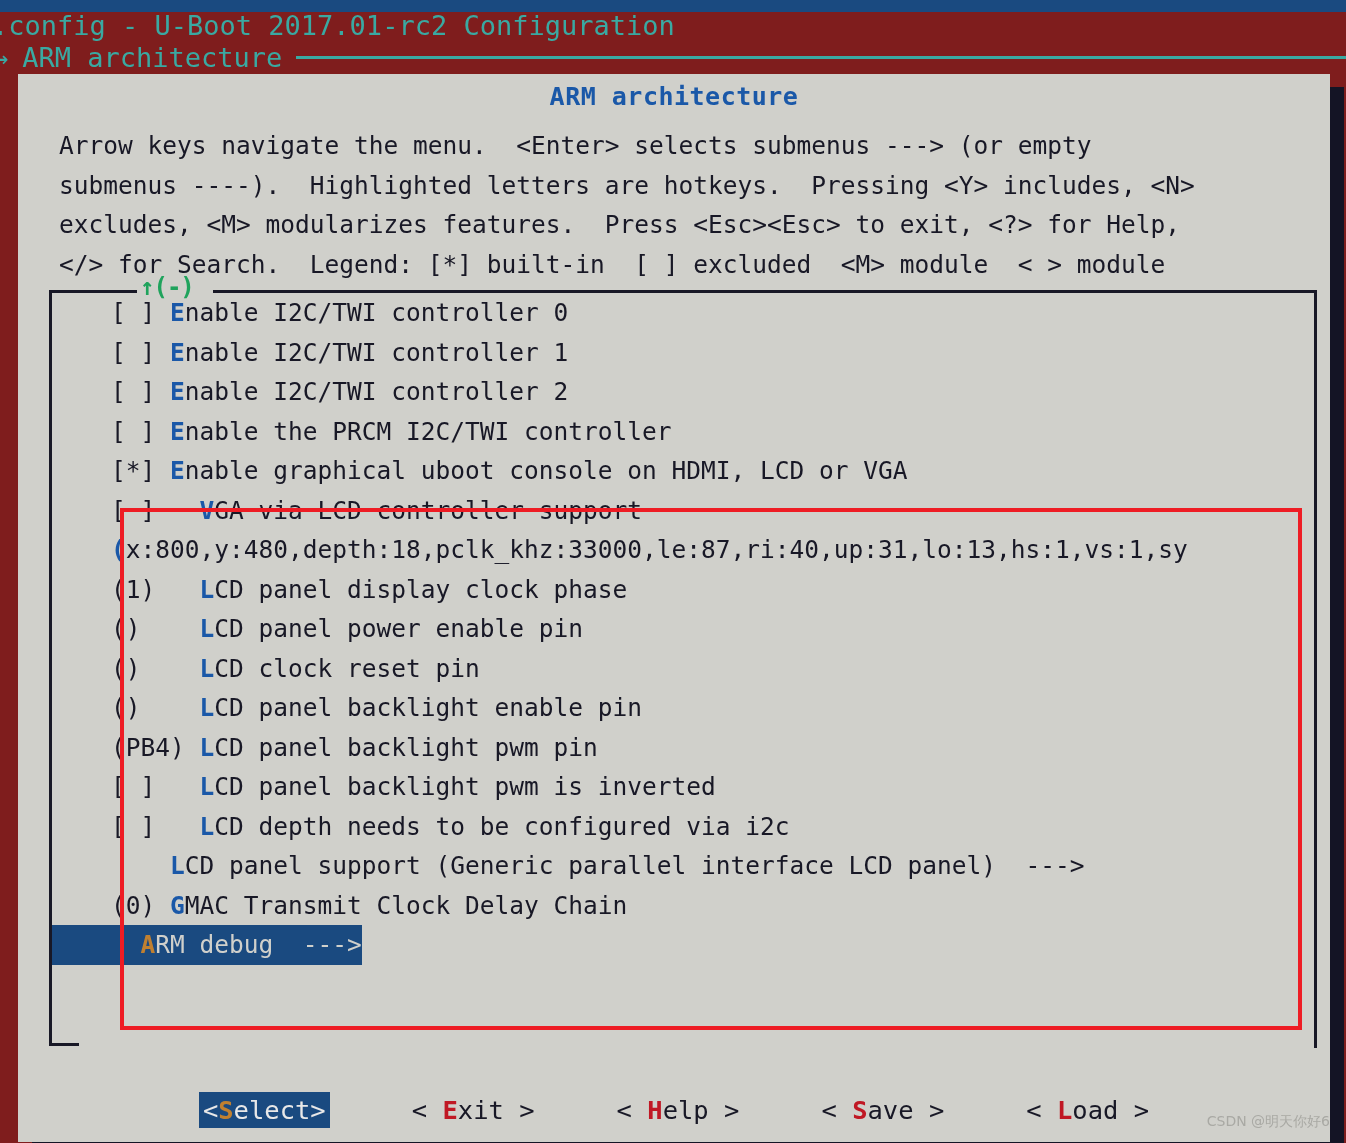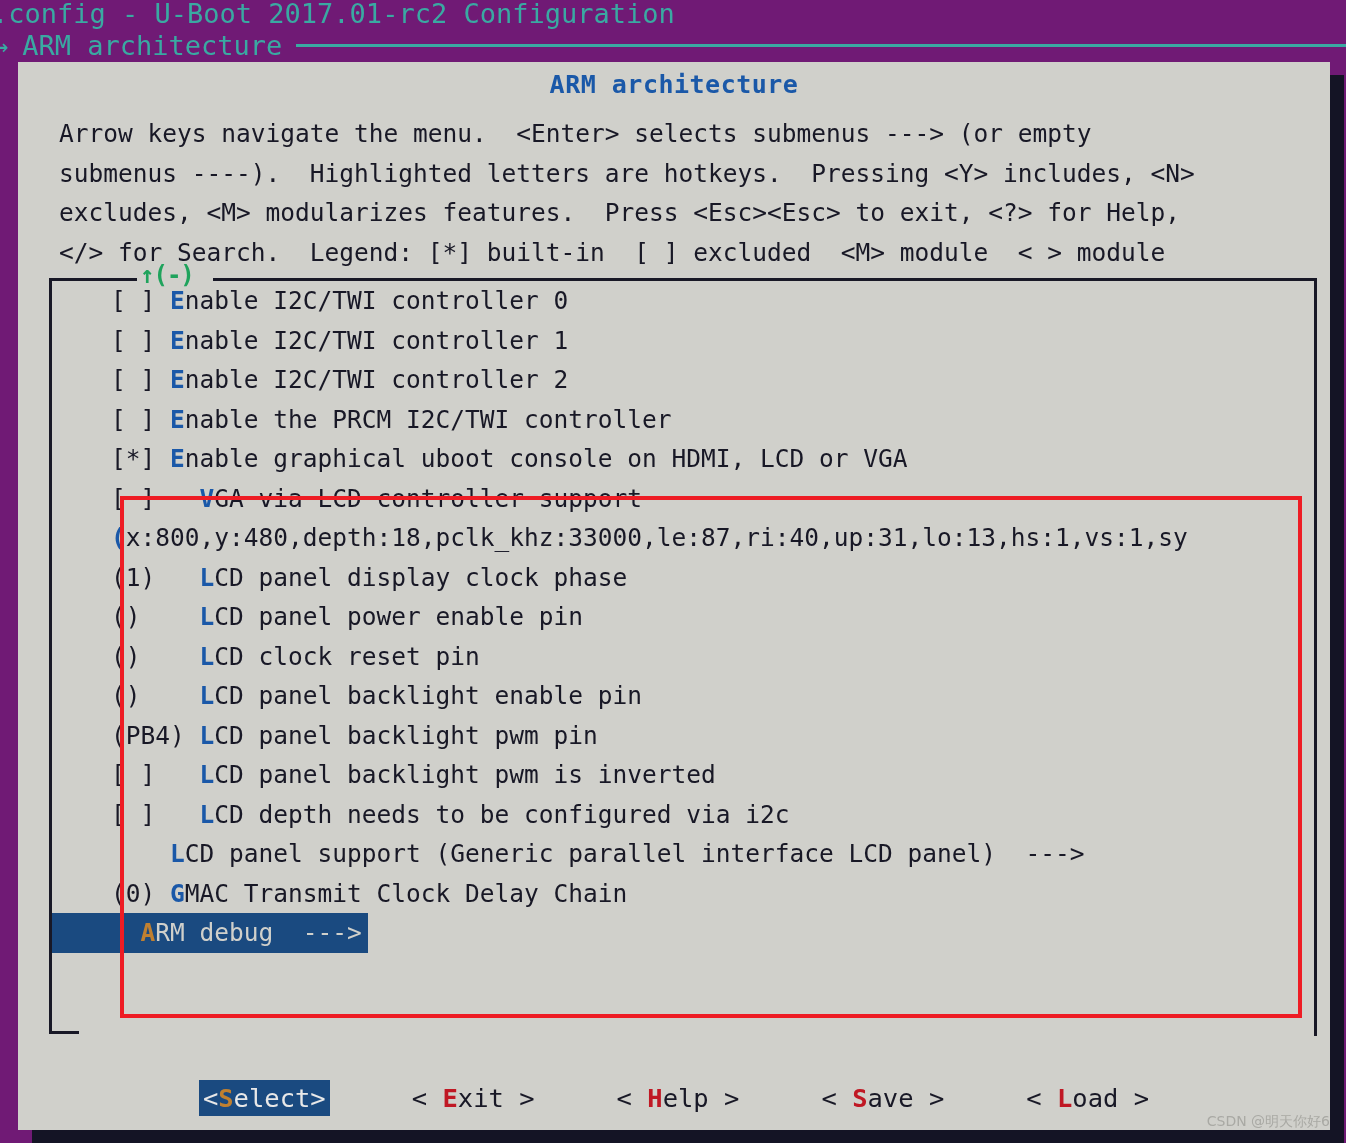--- a/index.html
+++ b/index.html
@@ -13,21 +13,22 @@
     height: 1143px;
     overflow: hidden;
     font-family: "DejaVu Sans Mono", "Liberation Mono", monospace;
     position: relative;
   }
 
   
   #screen {
     position: absolute;
     inset: 0;
-    background: #701a75;
+    background: #7f1d1d;
+    margin-top: 12px;
   }
 
   
   .titlebar {
     position: absolute;
     left: 0; top: 0;
     width: 1346px;
     height: 62px;
     color: #3aa9a2;
     font-size: 27px;
@@ -150,21 +151,20 @@
     color: #181826;
     white-space: pre;
     padding-left: 0px;
   }
   .row .txt { white-space: pre; }
   .hk { color: #1a58a8; font-weight: bold; }
   .row.sel {
     background: #1a4a80;
     color: #d0d0cb;
     display: inline-block;
-    padding-right: 6px;
   }
   .row.sel .hk { color: #c08030; font-weight: bold; }
   .rowwrap { height: 39.5px; }
 
   
   #redbox {
     position: absolute;
     left: 102px;
     top: 434px;
     width: 1182px;

